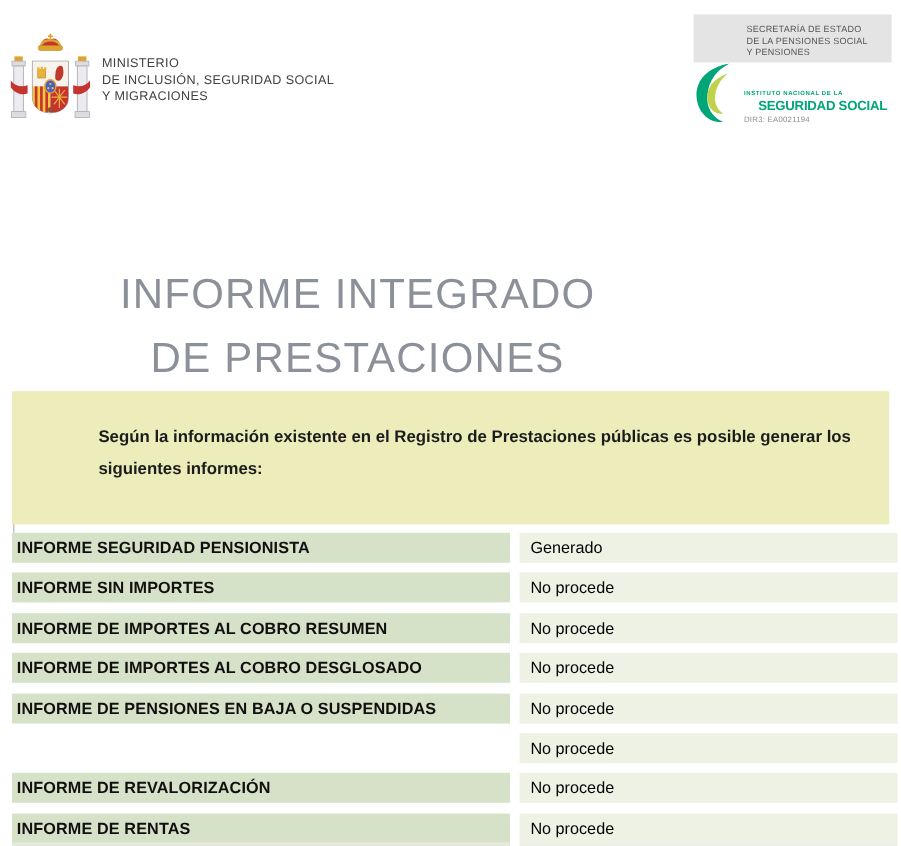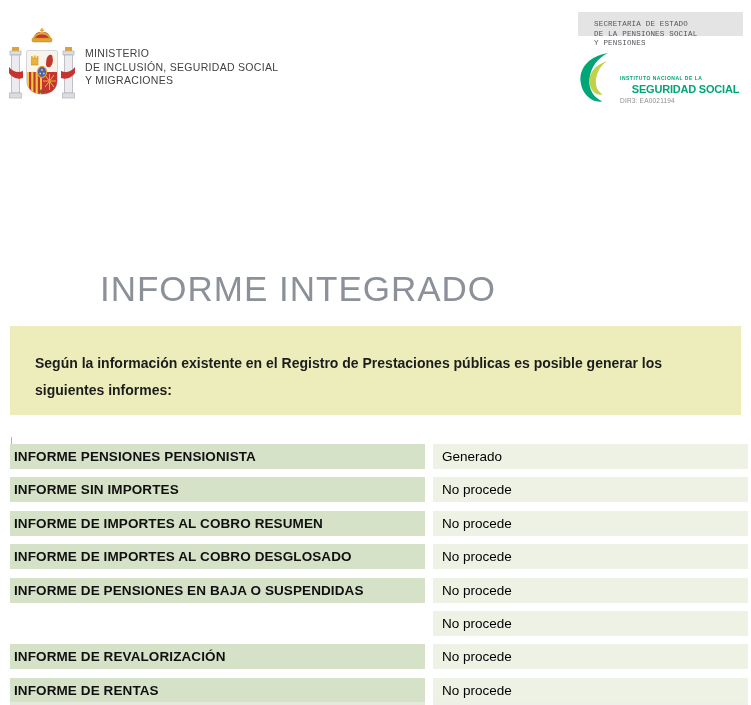--- a/index.html
+++ b/index.html
@@ -4,35 +4,35 @@
 <style>
   html,body{margin:0;padding:0;background:#fff;}
   .page{
     position:relative;width:751px;height:705px;background:#ffffff;overflow:hidden;
     font-family:"Liberation Sans",sans-serif;color:#222;
   }
   
   .coat{position:absolute;left:8px;top:25px;width:68px;height:85px;}
   .ministry-text{position:absolute;left:85px;top:47px;font-size:10.5px;line-height:13.6px;
     color:#414144;letter-spacing:0.3px;white-space:nowrap;}
-  .secretariat{position:absolute;left:578px;top:12px;width:165px;height:24px;
+  .secretariat{position:absolute;left:578px;top:12px;width:165px;height:40px;
     background:var(--secretariat-bg,#e4e4e4);box-sizing:border-box;
-    padding:8px 4px 0 16px;font-size:7.5px;line-height:9.6px;color:#54555a;letter-spacing:0.2px;font-family:Liberation Mono, monospace;}
+    padding:8px 4px 0 44px;font-size:7.5px;line-height:9.6px;color:#54555a;letter-spacing:0.2px;}
   .inss-swoosh{position:absolute;left:579px;top:53px;width:34px;height:50px;}
   .inss-text{position:absolute;left:620px;top:75px;width:131px;}
   .inss-small{font-size:5px;font-weight:bold;color:var(--inss-green,#00a578);letter-spacing:0.5px;white-space:nowrap;}
   .inss-big{font-size:11px;font-weight:bold;color:var(--inss-green,#00a578);letter-spacing:-0.2px;
     margin-top:2px;white-space:nowrap;text-align:center;}
   .inss-dir3{font-size:6.5px;color:#8d8d8d;margin-top:2px;letter-spacing:0.2px;}
   
   .doc-title{position:absolute;left:0;top:219px;width:596px;text-align:center;
-    font-size:35px;line-height:53px;color:var(--title-text,#8b9099);letter-spacing:1px;font-weight:400;margin-top:43px;}
+    font-size:35px;line-height:53px;color:var(--title-text,#8b9099);letter-spacing:1px;font-weight:400;}
   
-  .notice{position:absolute;left:10px;top:326px;width:731px;height:89px;
-    background:var(--notice-bg,#ededbc);box-sizing:border-box;}
+  .notice{position:absolute;left:10px;top:326px;width:731px;height:111px;
+    background:var(--notice-bg,#ededbc);box-sizing:border-box;padding-left:47px;}
   .notice-text{margin:24px 12px 0 25px;font-weight:bold;font-size:14px;line-height:27px;color:#1c1c1c;}
   
   .report-row{position:absolute;left:0;width:751px;height:25px;}
   .cell{position:absolute;top:0;height:25px;box-sizing:border-box;line-height:25px;
     white-space:nowrap;overflow:hidden;}
   .cell-label{left:10px;width:415px;background:var(--label-cell-bg,#d6e2c8);
     font-weight:bold;font-size:13.5px;color:#101010;padding-left:4px;letter-spacing:0.1px;}
   .cell-status{left:433px;width:315px;background:var(--status-cell-bg,#eef2e4);
     font-size:13.5px;color:#000000;padding-left:9px;}
   
@@ -131,21 +131,21 @@
     <div>DE PRESTACIONES</div>
   </div>
 
   <div class="notice">
     <div class="notice-text">Según la información existente en el Registro de Prestaciones públicas es posible generar los siguientes informes:</div>
   </div>
 
   <div class="tick" style="left:11px;top:437px;height:7px;"></div>
 
   <div class="report-row" style="top:444px">
-    <div class="cell cell-label">INFORME PENSIONES PENSIONISTA</div>
+    <div class="cell cell-label">INFORME SEGURIDAD PENSIONISTA</div>
     <div class="cell cell-status">Generado</div>
   </div>
   <div class="report-row" style="top:477px">
     <div class="cell cell-label">INFORME SIN IMPORTES</div>
     <div class="cell cell-status">No procede</div>
   </div>
   <div class="report-row" style="top:511px">
     <div class="cell cell-label">INFORME DE IMPORTES AL COBRO RESUMEN</div>
     <div class="cell cell-status">No procede</div>
   </div>

